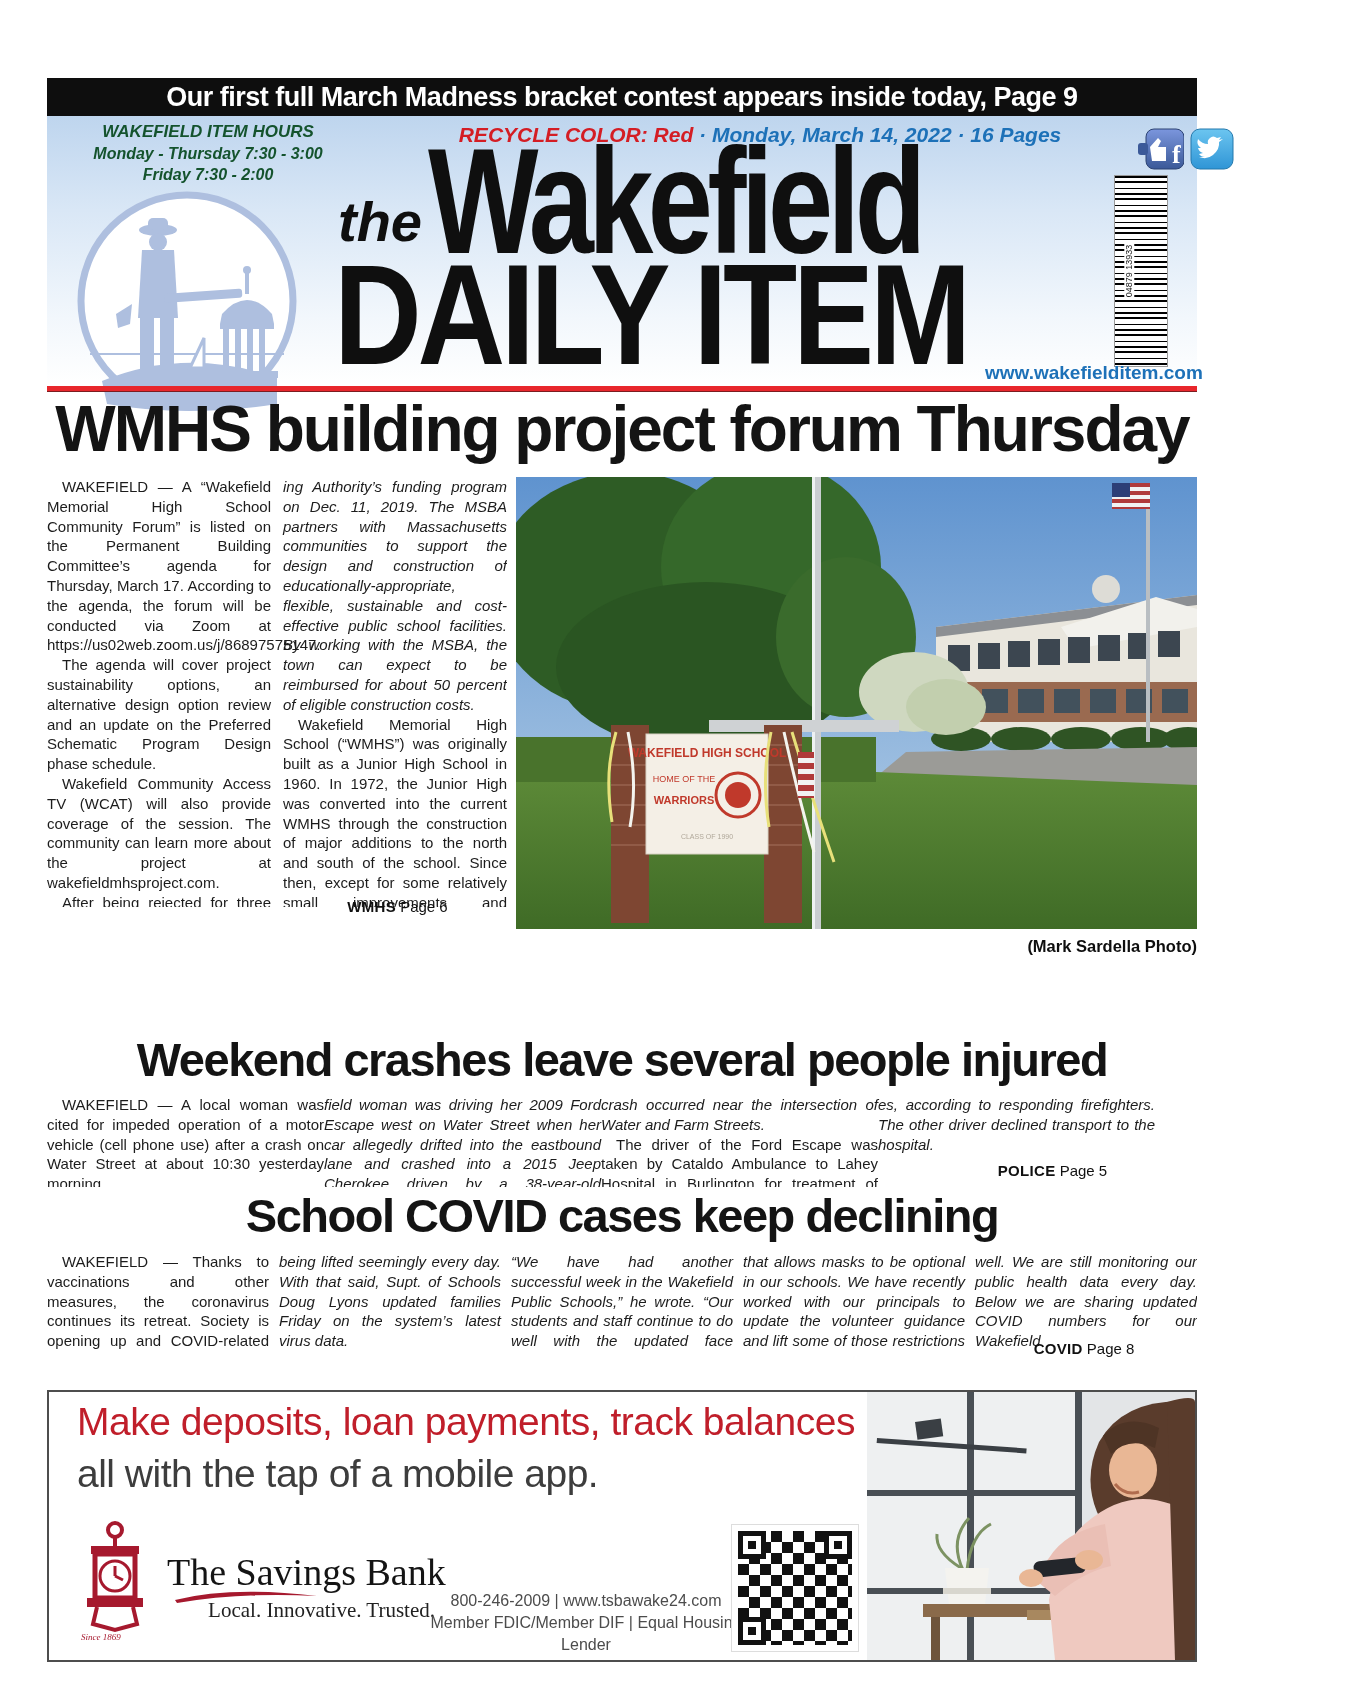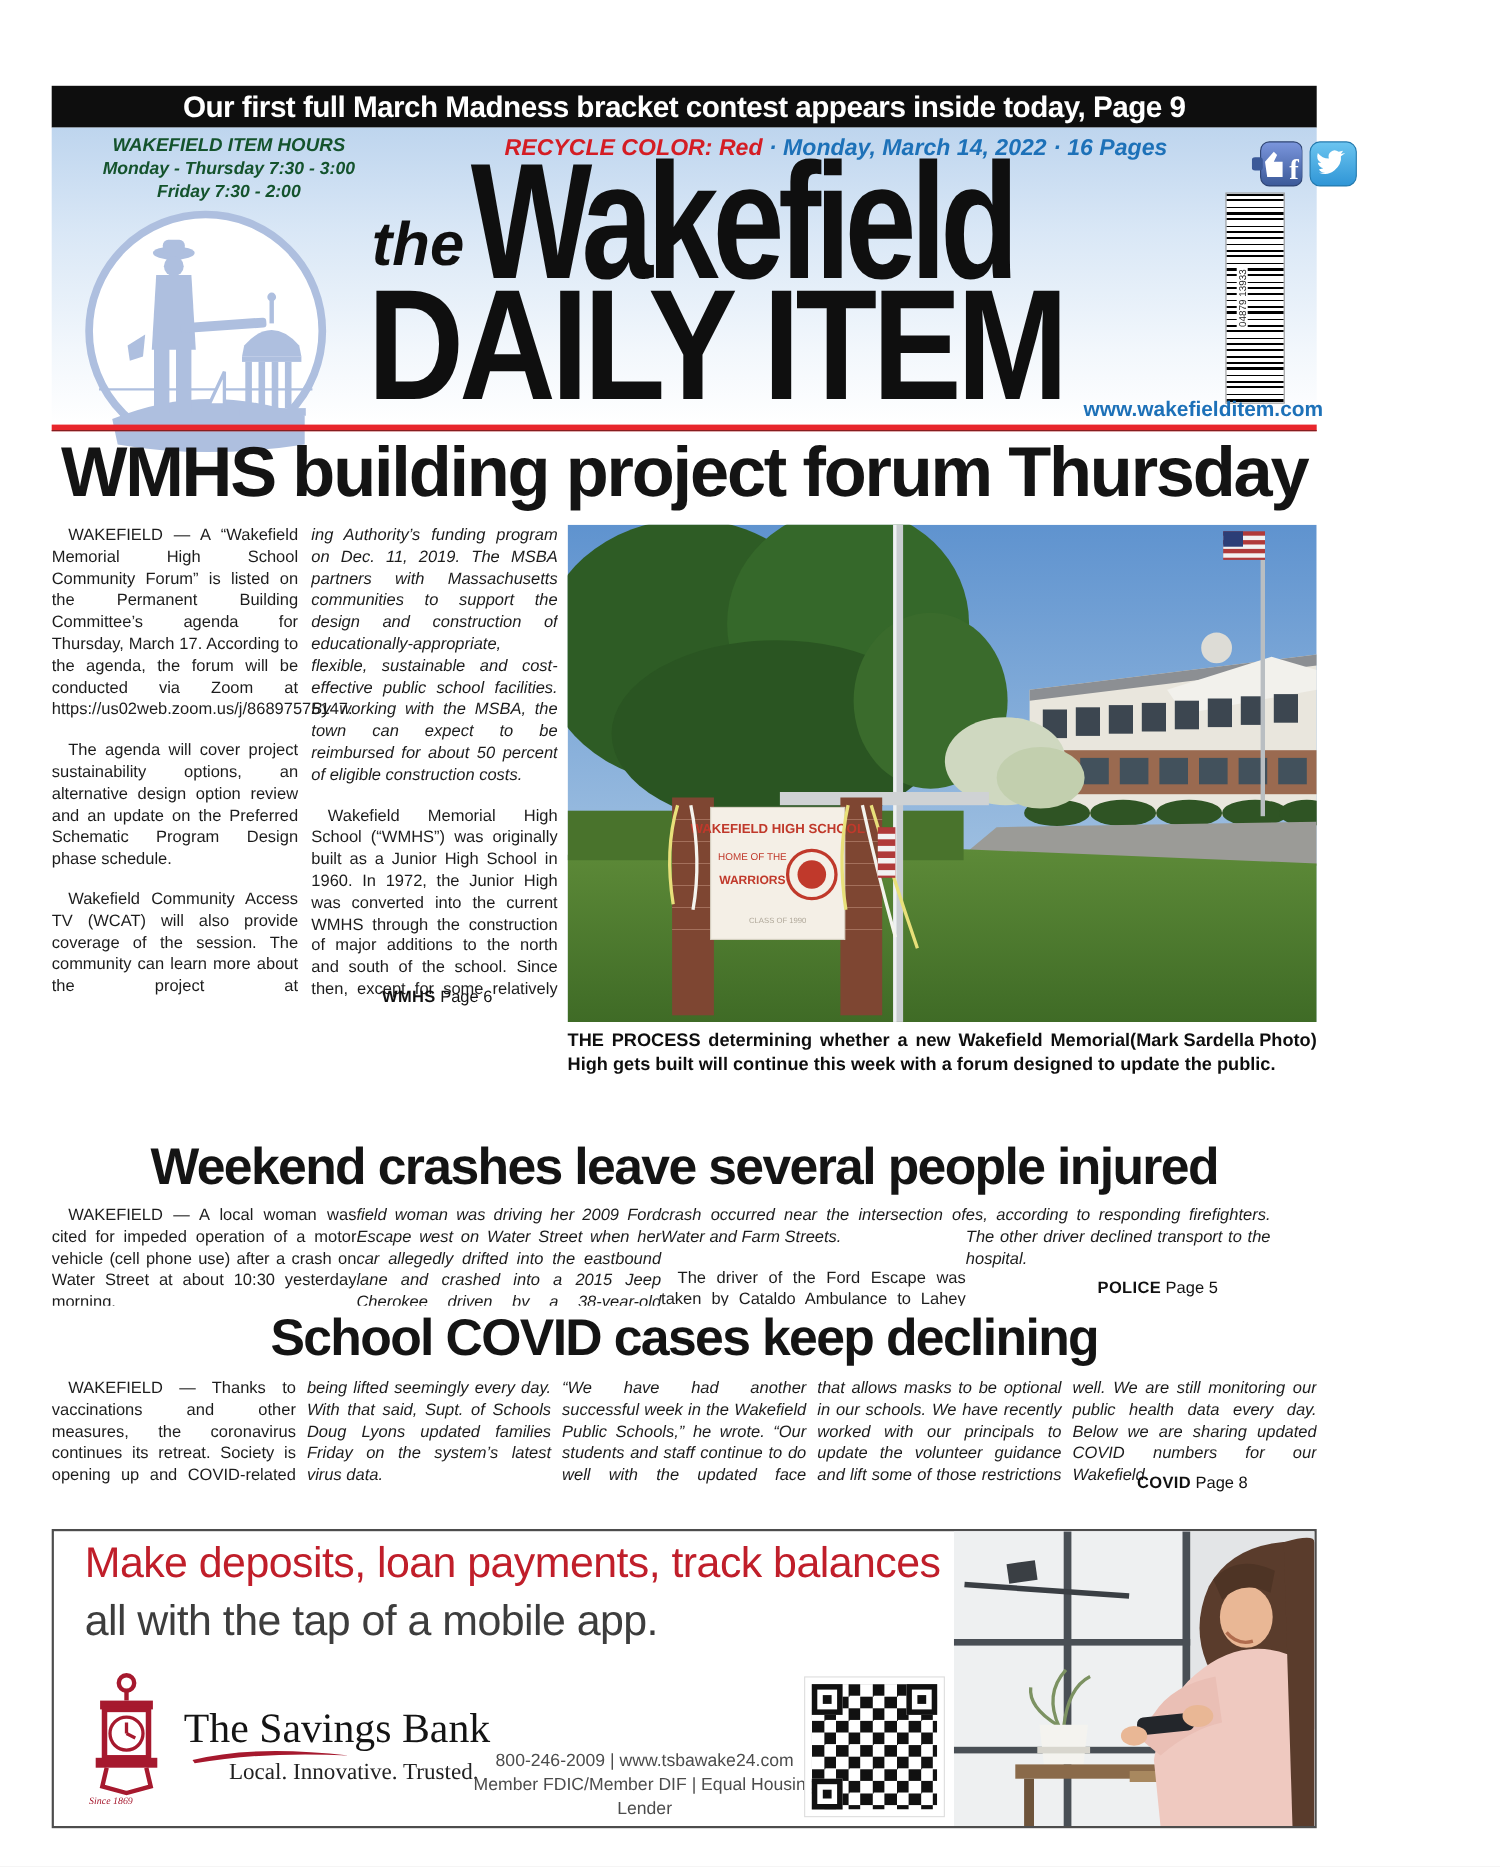--- a/index.html
+++ b/index.html
@@ -38,21 +38,21 @@
   
   .hl{color:#141414;font-weight:bold;text-align:center;width:1150px;left:47px;white-space:nowrap;}
   .hl1{top:396px;font-size:64px;letter-spacing:-2px;line-height:1.05;}
   .hl2{top:1032px;font-size:47px;letter-spacing:-1.5px;}
   .hl3{top:1188px;font-size:47px;letter-spacing:-1.5px;}
 
   
   .cols{display:flex;overflow:hidden;}
   .col{font-size:15px;line-height:19.8px;color:#1c1c1c;text-align:justify;}
   .col p{margin:0;text-indent:15px;}
-  .col p + p{margin-top:17px;}
+  .col p + p{margin-top:0;}
   .col.cont p:first-child{text-indent:0;font-style:italic;}
   .s1cols{left:47px;top:477px;width:460px;height:430px;gap:12px;}
   .s1cols .col{width:224px;}
   .s2cols{left:47px;top:1095px;width:1150px;height:92px;}
   .s2cols .col{width:277px;}
   .s3cols{left:47px;top:1252px;width:1150px;height:100px;gap:10px;}
   .s3cols .col{width:222px;}
 
   .jump{font-size:15px;color:#111;text-align:center;}
   .jump b{font-weight:bold;letter-spacing:.3px;}
@@ -304,21 +304,20 @@
         <rect y="6" width="16" height="5" fill="#f2f2f2"></rect>
           <rect y="17" width="16" height="5" fill="#f2f2f2"></rect>
         <rect y="28" width="16" height="5" fill="#f2f2f2"></rect>
           <rect y="39" width="16" height="5" fill="#f2f2f2"></rect>
       </g>
     </svg>
   </div>
 
   <div class="abs caption">
     <span class="credit">(Mark Sardella Photo)</span>
-    <span>THE PROCESS determining whether a new Wakefield Memorial High gets built will continue this week with a forum designed to update the public.</span>
   </div>
 
   <div class="abs hl hl2">Weekend crashes leave several people injured</div>
 
   <div class="abs cols s2cols">
     <div class="col">
         <p>WAKEFIELD — A local woman was cited for impeded operation of a motor vehicle (cell phone use) after a crash on Water Street at about 10:30 yesterday morning.</p>
       </div>
     <div class="col cont">
         <p>field woman was driving her 2009 Ford Escape west on Water Street when her car allegedly drifted into the eastbound lane and crashed into a 2015 Jeep Cherokee driven by a 38-year-old Wakefield woman. The</p>

